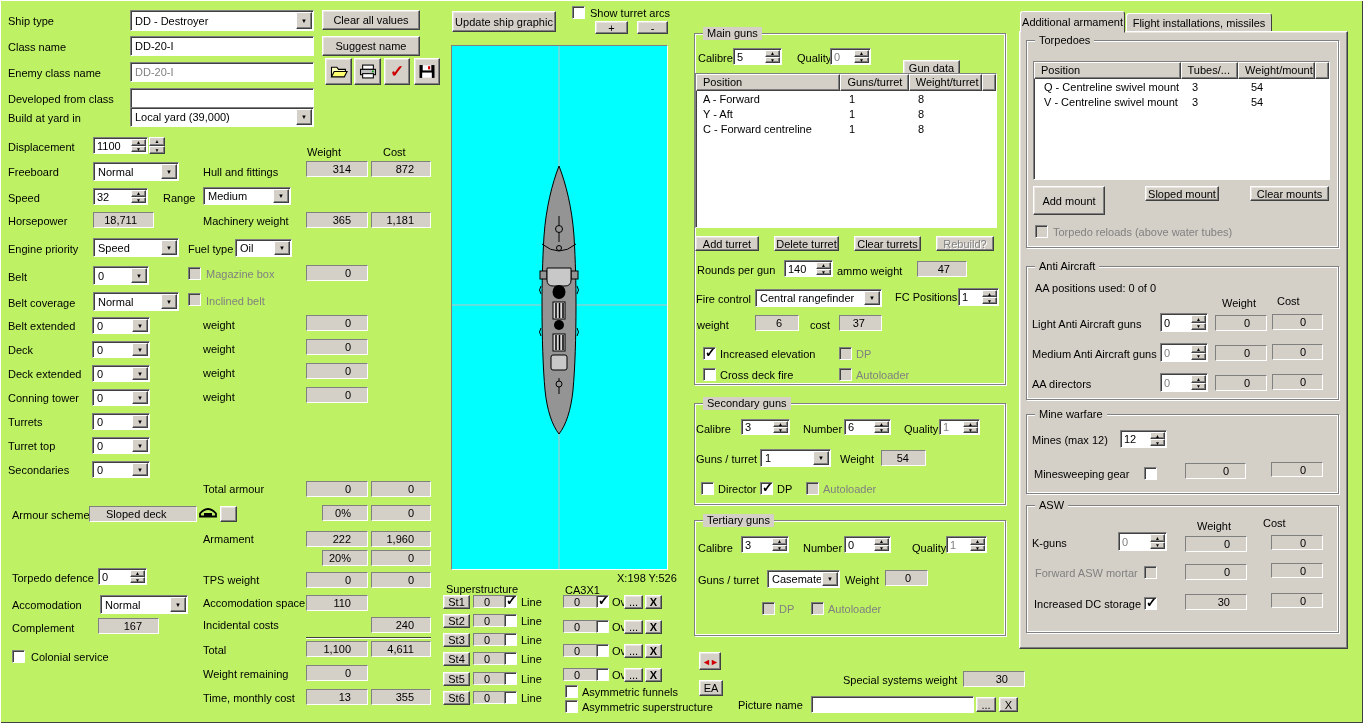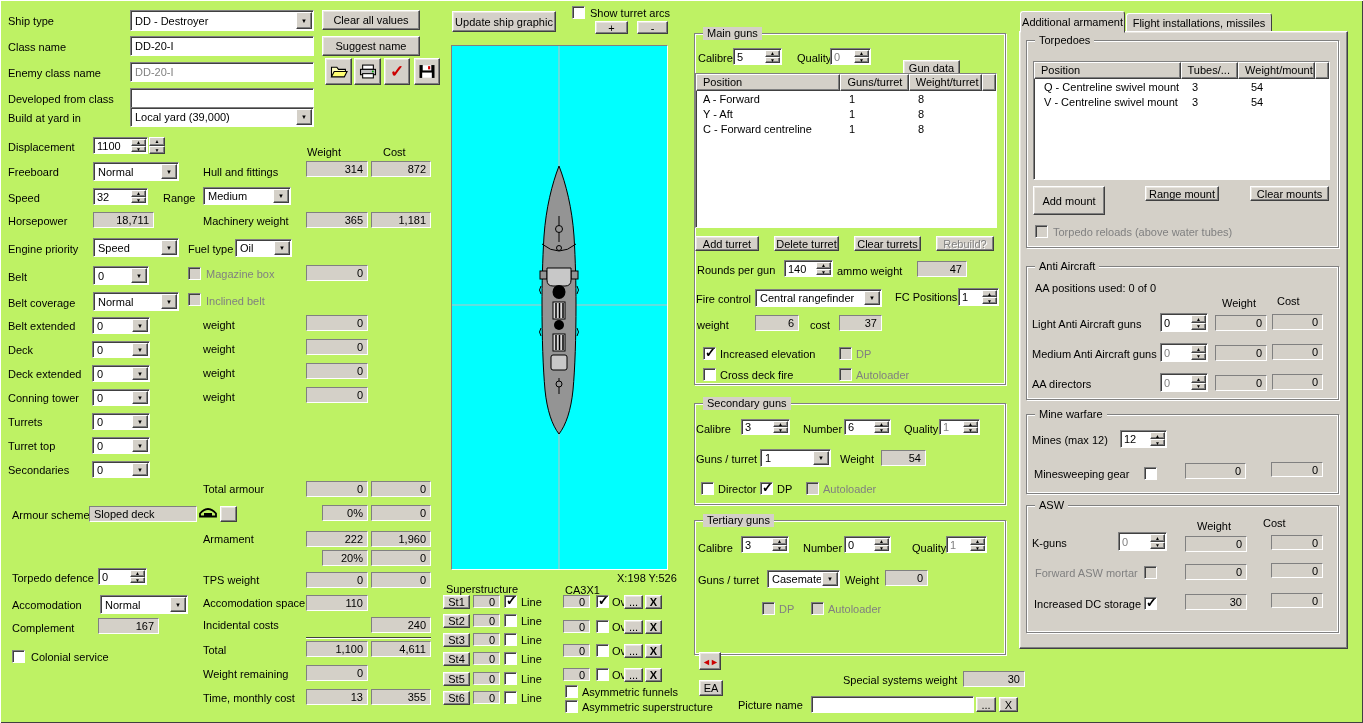--- a/index.html
+++ b/index.html
@@ -8,21 +8,21 @@
    box-shadow:inset 1px 1px 0 #ffffff,inset -1px -1px 0 #404040;text-decoration:underline;}
 .lbl{position:absolute;white-space:nowrap;line-height:13px;}
 .dis{color:#808080;}
 .btn{position:absolute;background:#d4d0c8;border:1px solid;border-color:#ffffff #404040 #404040 #ffffff;
      box-shadow:inset -1px -1px 0 #808080,inset 1px 1px 0 #e8e5de;display:flex;align-items:center;justify-content:center;
      white-space:nowrap;cursor:default;}
 .btn.disb{color:#808080;text-shadow:1px 1px 0 #fff;}
 .edit{position:absolute;background:#fff;border:1px solid;border-color:#808080 #fff #fff #808080;
       box-shadow:inset 1px 1px 0 #404040;display:flex;align-items:center;padding:0 4px;white-space:nowrap;overflow:hidden;}
 .ro{position:absolute;background:#d4d0c8;border:1px solid;border-color:#808080 #fff #fff #808080;
-    display:flex;align-items:center;justify-content:flex-end;padding:0 4px;white-space:nowrap;overflow:hidden;}
+    display:flex;align-items:center;justify-content:flex-end;padding:0 16px;white-space:nowrap;overflow:hidden;}
 .ro.left{justify-content:flex-start;}
 .combo{position:absolute;background:#fff;border:1px solid;border-color:#808080 #fff #fff #808080;
        box-shadow:inset 1px 1px 0 #404040;display:flex;align-items:stretch;}
 .combo .t{flex:1;padding:1px 4px;white-space:nowrap;overflow:hidden;align-self:center;}
 .cbtn{width:16px;margin:1px;background:#d4d0c8;border:1px solid;border-color:#fff #404040 #404040 #fff;
       box-shadow:inset -1px -1px 0 #808080;display:flex;align-items:center;justify-content:center;}
 .cbtn::after{content:"▼";font-size:6px;}
 .spinedit{position:absolute;background:#fff;border:1px solid;border-color:#808080 #fff #fff #808080;
           box-shadow:inset 1px 1px 0 #404040;display:flex;}
 .spinedit .v{flex:1;padding:0 3px;display:flex;align-items:center;white-space:nowrap;overflow:hidden;}
@@ -519,21 +519,21 @@
   </div>
   <div class="lbl" style="left:840px;top:453px">Weight</div>
   <div class="ro" style="left:881px;top:450px;width:45px;height:16px">54</div>
   <div class="cb" style="left:701px;top:482px"></div>
   <div class="lbl" style="left:718px;top:483px">Director</div>
   <div class="cb on" style="left:760px;top:482px"></div>
   <div class="lbl" style="left:777px;top:483px">DP</div>
   <div class="cb disb" style="left:806px;top:482px"></div>
   <div class="lbl dis" style="left:823px;top:483px">Autoloader</div>
 
-  <div class="grp" style="left:694px;top:520px;width:312px;height:135px">
+  <div class="grp" style="left:694px;top:520px;width:312px;height:116px">
     <span class="gt">Tertiary guns</span>
   </div>
   <div class="lbl" style="left:698px;top:542px">Calibre</div>
   <div class="spinedit" style="left:741px;top:536px;width:48px;height:17px">
     <span class="v">3</span>
     <span class="ud">
         <span class="sp up"></span>
         <span class="sp dn"></span>
       </span>
   </div>
@@ -584,21 +584,21 @@
       <span class="lc" style="width:59px">3</span>
       <span class="lc" style="width:79px">54</span>
     </div>
     <div class="lr">
       <span class="lc" style="width:151px;padding-left:10px">V - Centreline swivel mount</span>
       <span class="lc" style="width:59px">3</span>
       <span class="lc" style="width:79px">54</span>
     </div>
   </div>
   <div class="btn" style="left:1033px;top:186px;width:72px;height:29px">Add mount</div>
-  <div class="btn" style="left:1145px;top:186px;width:74px;height:15px">Range mount</div>
+  <div class="btn" style="left:1145px;top:186px;width:74px;height:15px">Sloped mount</div>
   <div class="btn" style="left:1250px;top:186px;width:79px;height:15px">Clear mounts</div>
   <div class="cb disb" style="left:1035px;top:225px"></div>
   <div class="lbl dis" style="left:1053px;top:226px">Torpedo reloads (above water tubes)</div>
 
   <div class="grp" style="left:1026px;top:266px;width:313px;height:134px">
     <span class="gt">Anti Aircraft</span>
   </div>
   <div class="lbl" style="left:1035px;top:282px">AA positions used: 0 of 0</div>
   <div class="lbl" style="left:1222px;top:297px">Weight</div>
   <div class="lbl" style="left:1277px;top:295px">Cost</div>

